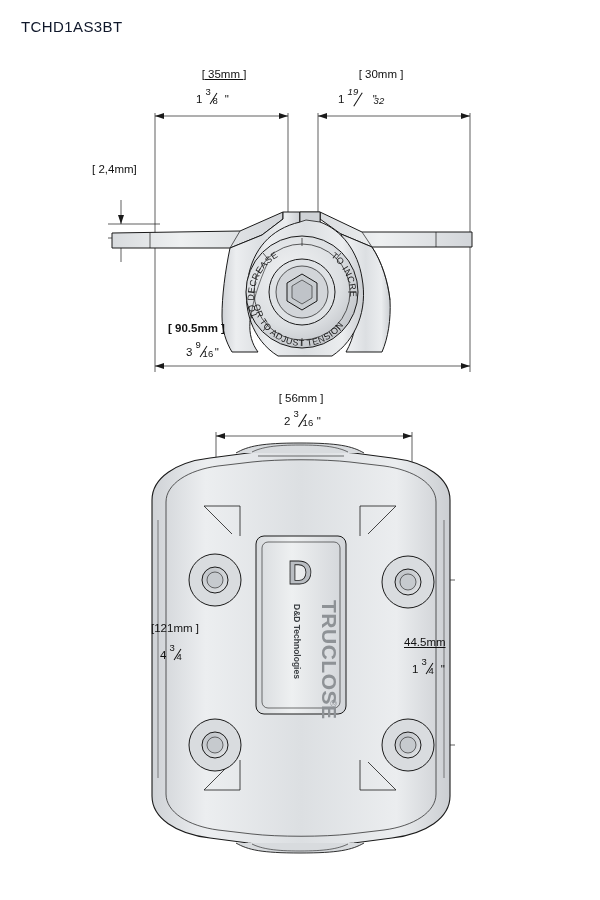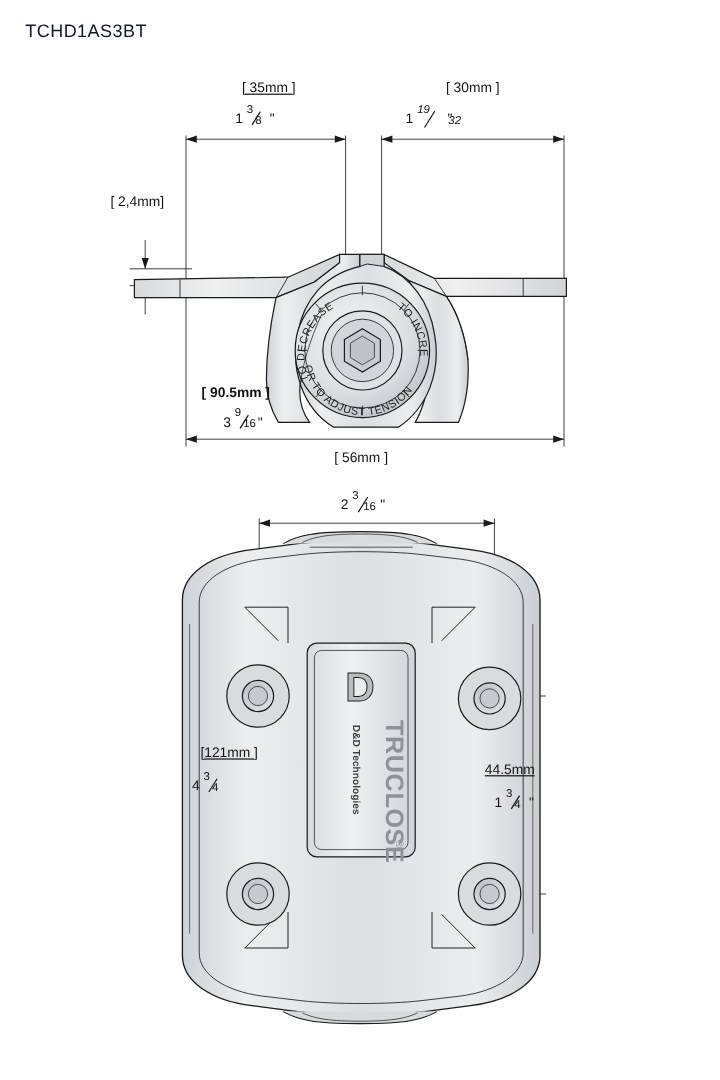--- a/index.html
+++ b/index.html
@@ -316,21 +316,21 @@
   <div class="dimtxt" style="left:196px; top:92px;">
     <span class="whole">1</span>
     <span class="frac">
       <span class="num">3</span>
       <span class="bar"></span>
       <span class="den">8</span>
     </span>
     <span class="qmark">"</span>
   </div>
 
-  <div class="dimtxt center" style="left:348px; top:68px; width:92px;">[ 30mm ]</div>
+  <div class="dimtxt center" style="left:335px; top:68px; width:92px;">[ 30mm ]</div>
   <div class="dimtxt" style="left:338px; top:92px;">
     <span class="whole">1</span>
     <span class="frac" style="width:22px;font-style:italic;">
       <span class="num">19</span>
       <span class="bar" style="width:16px; left:2px; top:7px;"></span>
       <span class="den" style="left:26px;text-align:center;">32</span>
     </span>
     <span class="qmark">"</span>
   </div>
 
@@ -340,32 +340,32 @@
   <div class="dimtxt" style="left:186px; top:345px;">
     <span class="whole">3</span>
     <span class="frac">
       <span class="num">9</span>
       <span class="bar"></span>
       <span class="den">16</span>
     </span>
     <span class="qmark">"</span>
   </div>
 
-  <div class="dimtxt center" style="left:266px; top:376px; width:70px;">[ 56mm ]</div>
+  <div class="dimtxt center" style="left:266px; top:392px; width:70px;">[ 56mm ]</div>
   <div class="dimtxt" style="left:284px; top:414px;">
     <span class="whole">2</span>
     <span class="frac" style="width:20px;">
       <span class="num">3</span>
       <span class="bar" style="width:15px;"></span>
       <span class="den" style="left:9px;">16</span>
     </span>
     <span class="qmark">"</span>
   </div>
 
-  <div class="dimtxt" style="left:167px; top:622px;text-decoration:underline;">[121mm ]</div>
+  <div class="dimtxt" style="left:151px; top:622px;">[121mm ]</div>
   <div class="dimtxt" style="left:160px; top:648px;">
     <span class="whole">4</span>
     <span class="frac">
       <span class="num">3</span>
       <span class="bar"></span>
       <span class="den">4</span>
     </span>
   </div>
 
   <div class="dimtxt" style="left:404px; top:636px;text-decoration:underline;">44.5mm</div>

